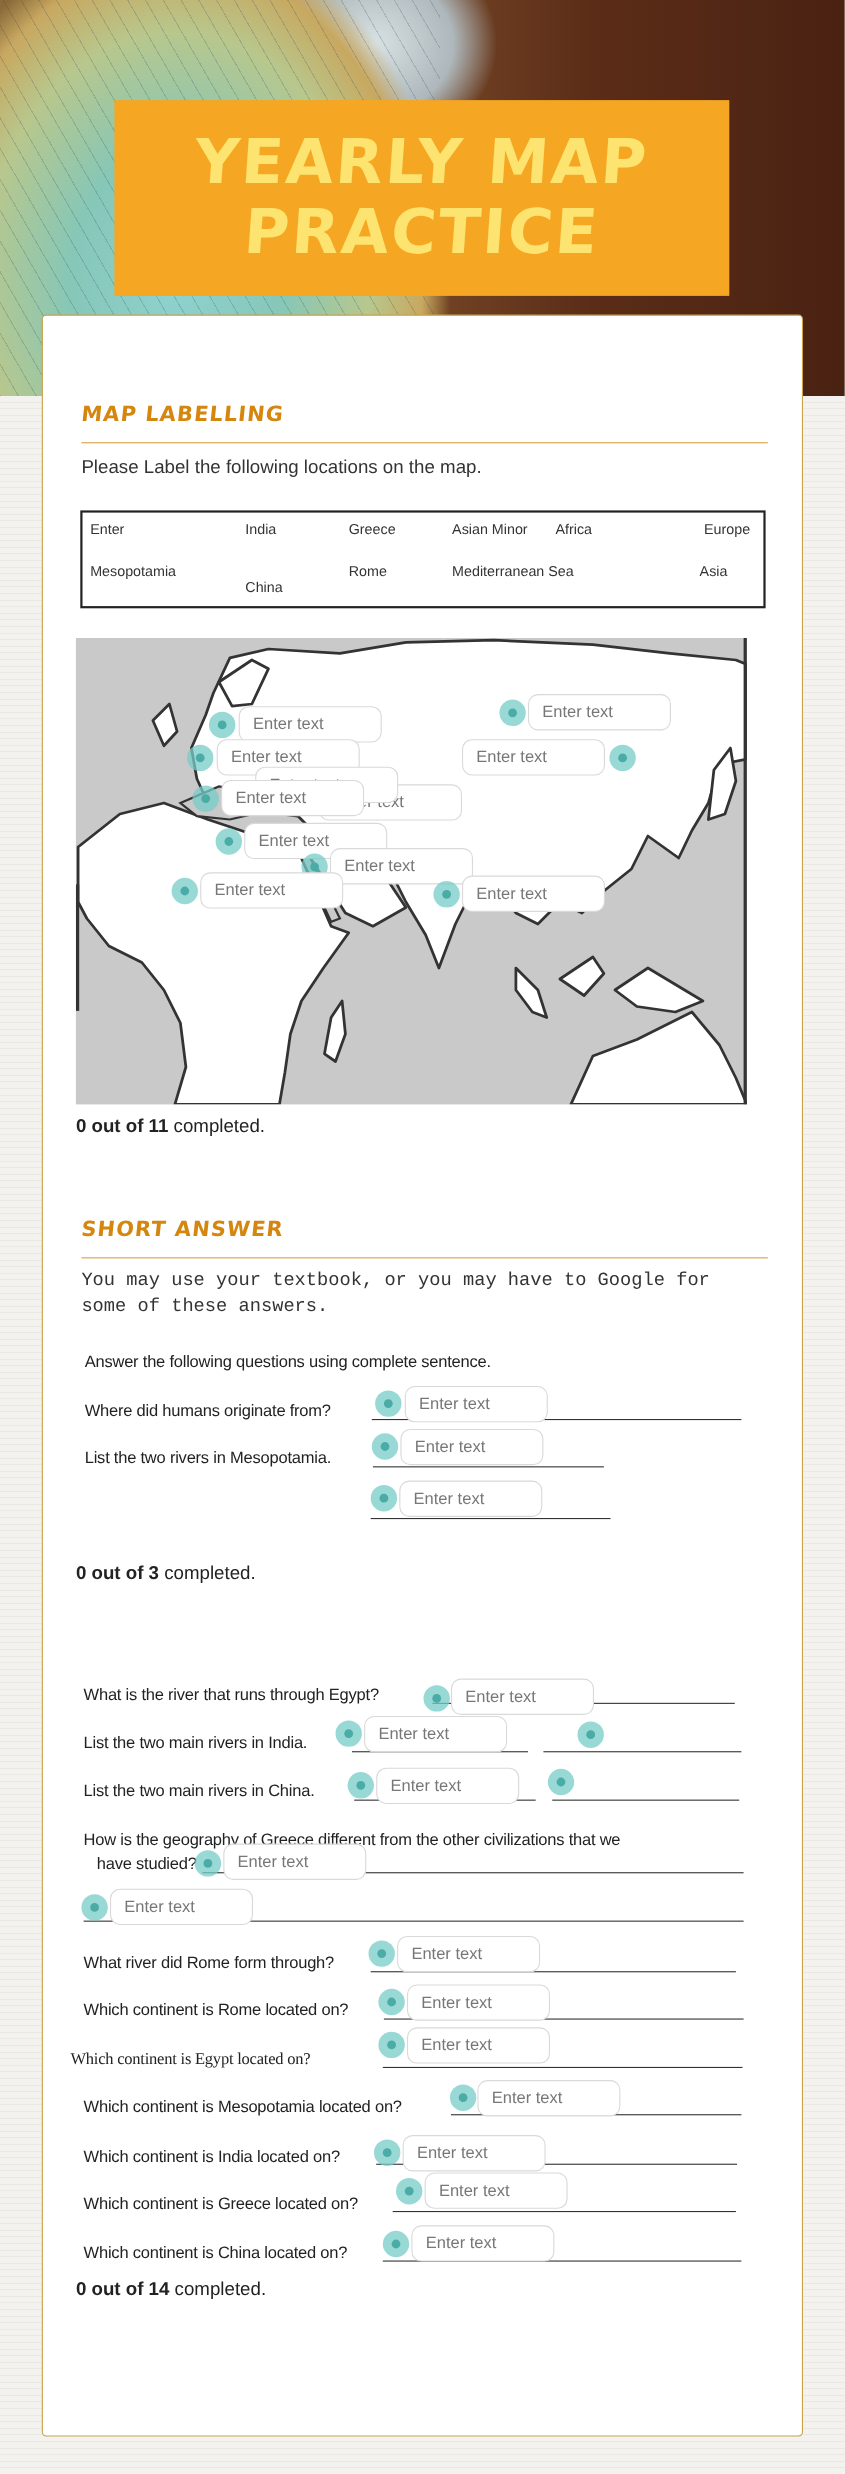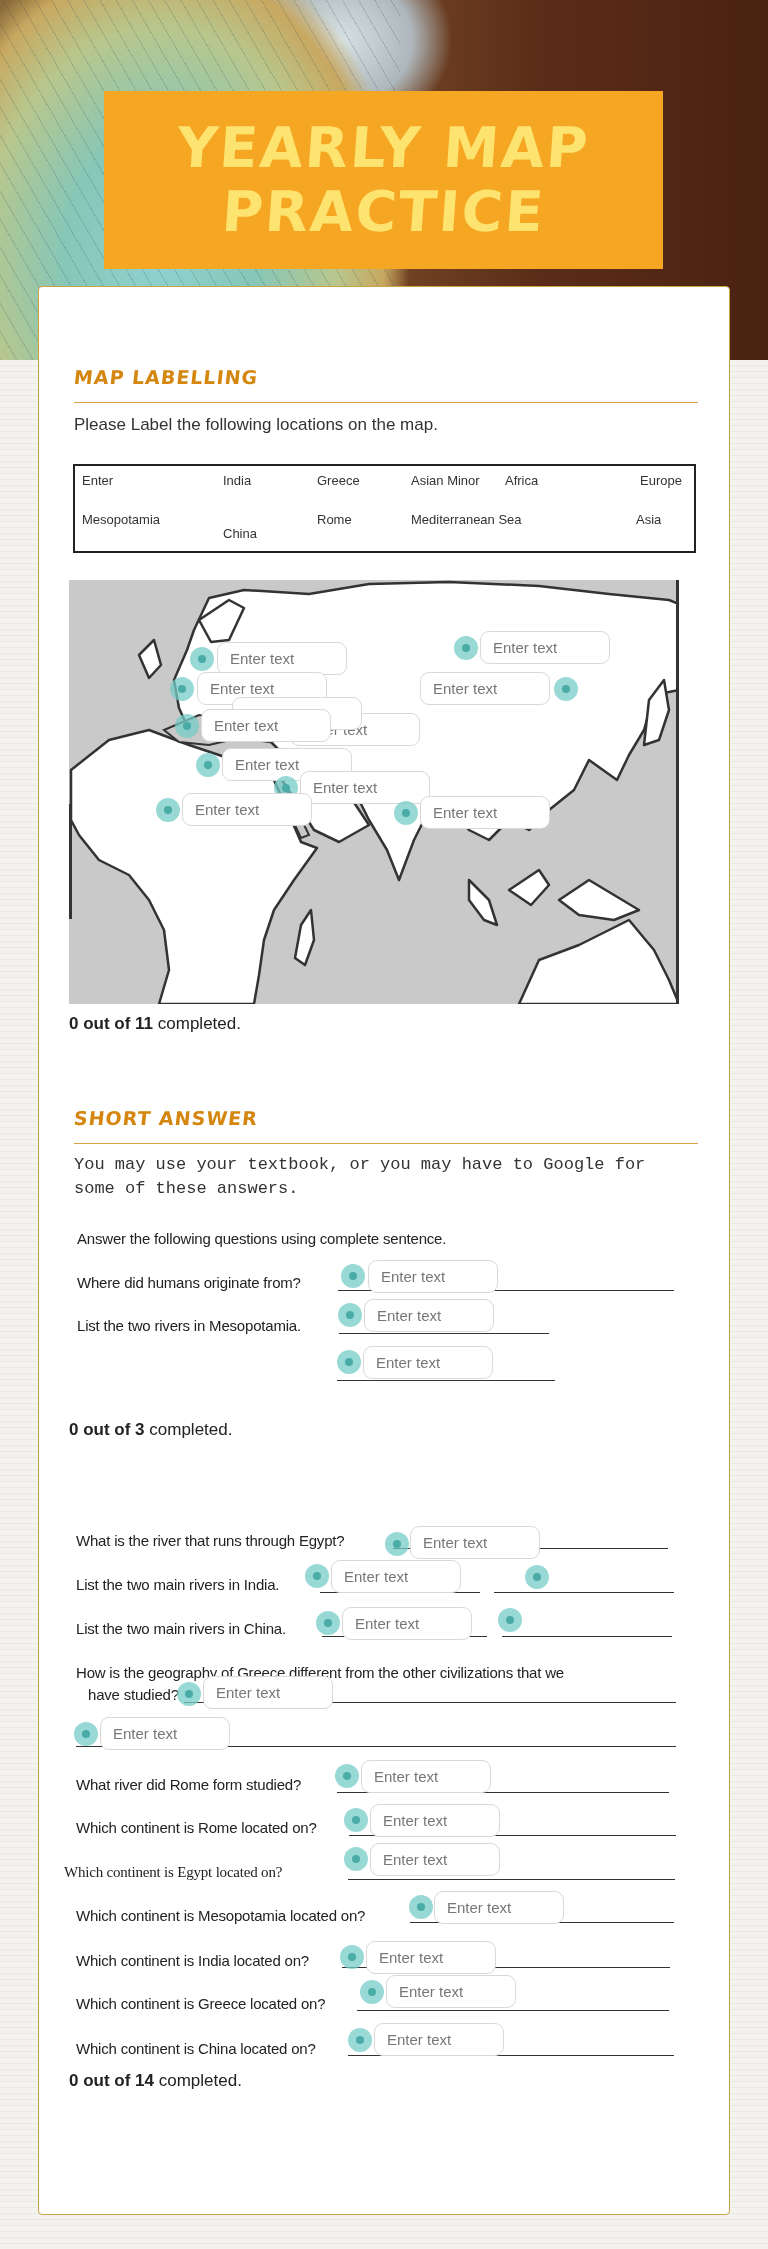--- a/index.html
+++ b/index.html
@@ -222,21 +222,21 @@
 <div class="q-text" style="left:76px;top:1662px;">How is the geography of Greece different from the other civilizations that we</div>
 <div class="q-text" style="left:76px;top:1684px;margin-left:12px;">have studied?</div>
 <div class="uline" style="left:184px;top:1702px;width:492px;"></div>
 <div class="hotspot" style="left:177px;top:1682px;"></div>
 <input class="input-box" style="left: 203px; top: 1676px; width: 130px;" placeholder="Enter text">
 
 <div class="uline" style="left:76px;top:1746px;width:600px;"></div>
 <div class="hotspot" style="left:74px;top:1722px;"></div>
 <input class="input-box" style="left: 100px; top: 1717px; width: 130px;" placeholder="Enter text">
 
-<div class="q-text" style="left:76px;top:1774px;">What river did Rome form studied?</div>
+<div class="q-text" style="left:76px;top:1774px;">What river did Rome form through?</div>
 <div class="uline" style="left:337px;top:1792px;width:332px;"></div>
 <div class="hotspot" style="left:335px;top:1764px;"></div>
 <input class="input-box" style="left: 361px; top: 1760px; width: 130px;" placeholder="Enter text">
 
 <div class="q-text" style="left:76px;top:1817px;">Which continent is Rome located on?</div>
 <div class="uline" style="left:349px;top:1835px;width:327px;"></div>
 <div class="hotspot" style="left:344px;top:1808px;"></div>
 <input class="input-box" style="left: 370px; top: 1804px; width: 130px;" placeholder="Enter text">
 
 <div class="q-text" style="left:64px;top:1862px;font-family:Liberation Serif, serif;">Which continent is Egypt located on?</div>

